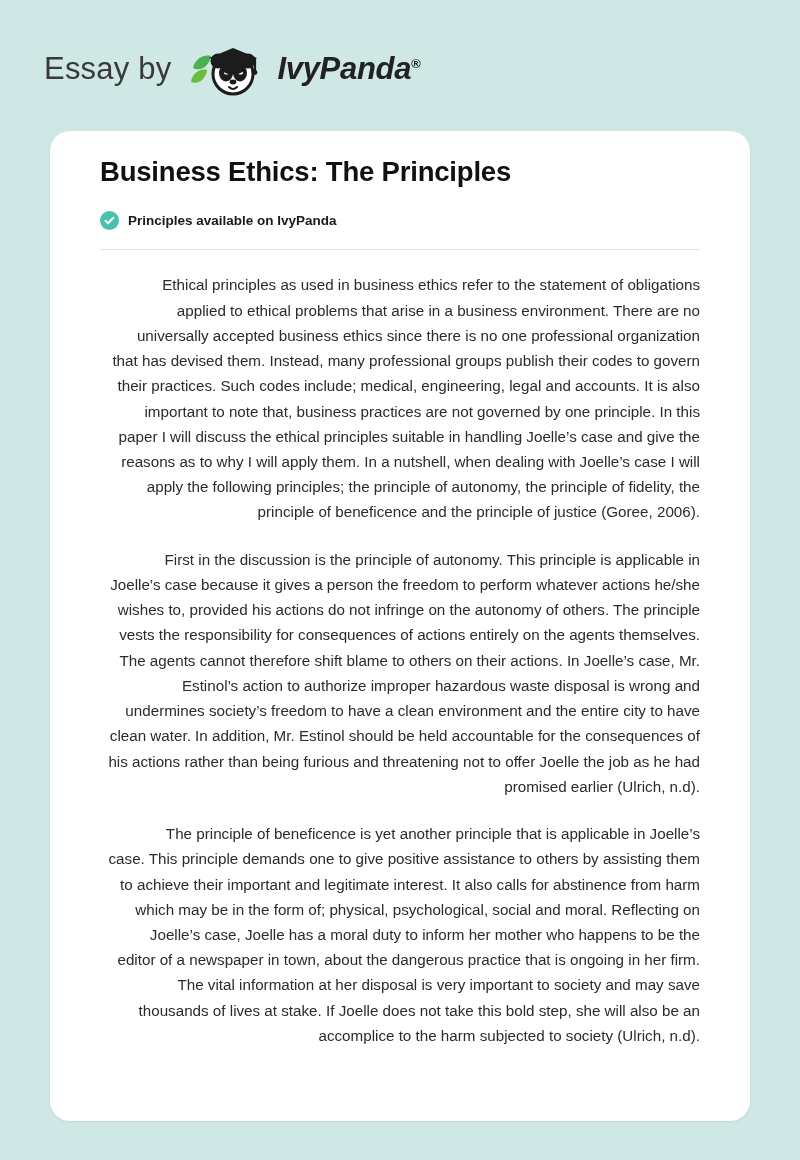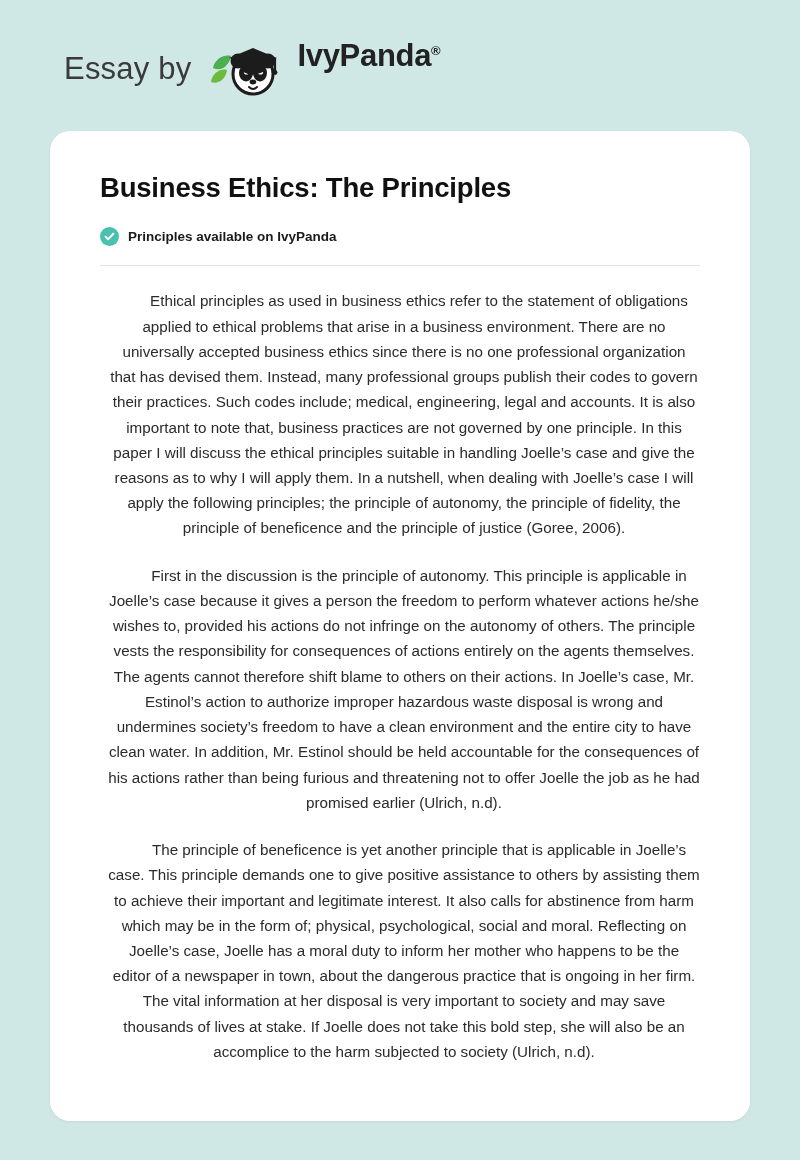--- a/index.html
+++ b/index.html
@@ -17,32 +17,34 @@
   .page {
     width: 800px;
     height: 1160px;
     position: relative;
     overflow: hidden;
   }
   
   .brand-header {
     display: flex;
     align-items: center;
-    padding: 38px 0 0 64px;
+    padding: 38px 0 0 44px;
     height: 100px;
   }
   .brand-essay-by {
     font-size: 31px;
     color: #3a3a3a;
     letter-spacing: 0.2px;
     font-weight: 400;
   }
   .brand-logo {
     display: flex;
+    align-items: center;
     margin-left: 14px;
+    font-style: italic;
   }
   .panda-mark {
     position: relative;
     width: 86px;
     height: 62px;
     margin-right: 6px;
   }
   .panda-mark svg { display: block; }
   .brand-name {
     font-size: 31px;
@@ -57,21 +59,21 @@
     font-weight: bold;
   }
   
   .card {
     position: absolute;
     left: 50px;
     top: 131px;
     width: 700px;
     background: #ffffff;
     border-radius: 20px;
-    padding: 40px 50px 40px 50px;
+    padding: 24px 50px 40px 50px;
     box-shadow: 0 1px 3px rgba(0,0,0,0.06);
     min-height: 990px;
   }
   h1.doc-title {
     font-size: 27.5px;
     line-height: 1.25;
     margin: 0 0 22px 0;
     color: #111;
     font-weight: bold;
     letter-spacing: -0.2px;
@@ -102,21 +104,21 @@
     height: 1px;
     background: #e2e2e2;
     margin: 0 0 22px 0;
   }
   .body-text p {
     font-size: 15.2px;
     line-height: 1.66;
     color: #2b2b2b;
     margin: 0 0 22px 8px;
     text-indent: 30px;
-    text-align: center;
+    text-align: right;
   }
   .body-text p:last-child { margin-bottom: 0; }
 </style>
 </head>
 <body>
 
 <div class="page">
 
   <div class="brand-header">
     <span class="brand-essay-by">Essay by</span>

